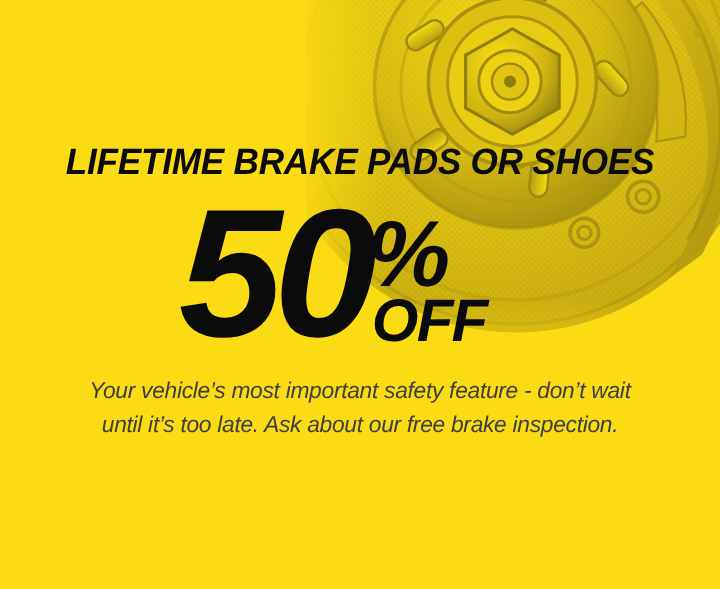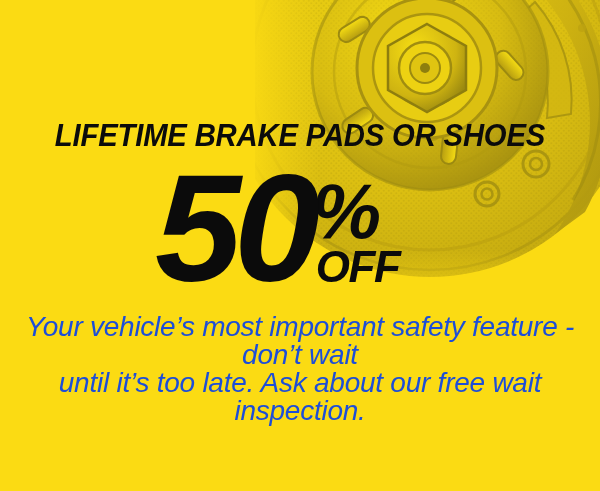--- a/index.html
+++ b/index.html
@@ -78,36 +78,36 @@
     display:block;
     font-size:78px;
     font-weight:bold;
     font-style:italic;
     color:#0b0b0b;
     line-height:62px;
     letter-spacing:-3px;
   }
   #offer-off{
     display:block;
-    font-size:44px;
+    font-size:50px;
     font-weight:bold;
     font-style:italic;
     color:#0b0b0b;
     line-height:46px;
     letter-spacing:-1.5px;
     margin-top:2px;
     margin-left:4px;
   }
   #subtext{
     position:absolute;left:14px;top:313px;width:572px;
     text-align:center;
-    font-size:28px;
+    font-size:19px;
     font-style:italic;
     font-weight:normal;
-    color:#1d4ed8;
+    color:#404040;
     line-height:28px;
     letter-spacing:-0.25px;
   }
   #subtext .ln{display:block;}
 </style>
 </head>
 <body>
 
 <div id="ad-banner">
 
@@ -198,16 +198,16 @@
   <div id="headline">LIFETIME BRAKE PADS OR SHOES</div>
 
   <div id="offer-block">
     <span id="offer-inner">
       <span id="offer-number">50</span><span id="offer-suffix"><span id="offer-percent">%</span><span id="offer-off">OFF</span></span>
     </span>
   </div>
 
   <div id="subtext">
     <span class="ln">Your vehicle’s most important safety feature - don’t wait</span>
-    <span class="ln">until it’s too late. Ask about our free wait inspection.</span>
+    <span class="ln">until it’s too late. Ask about our free brake inspection.</span>
   </div>
 
 </div>
 
 </body></html>

